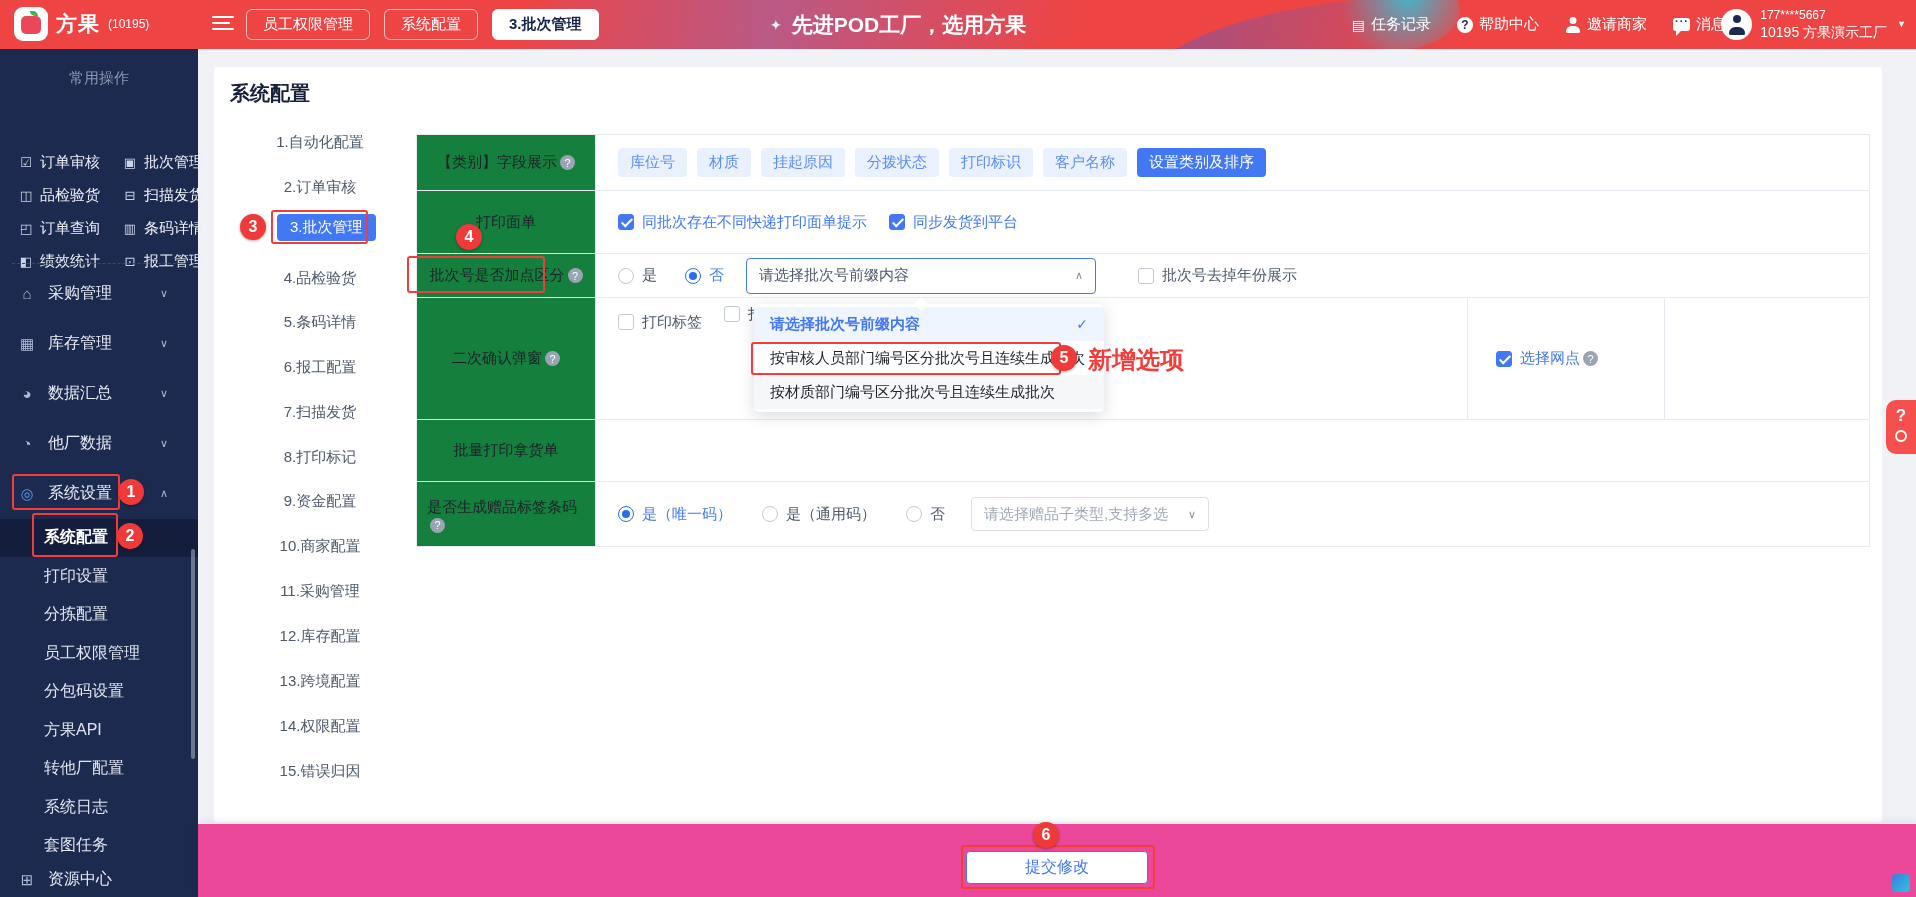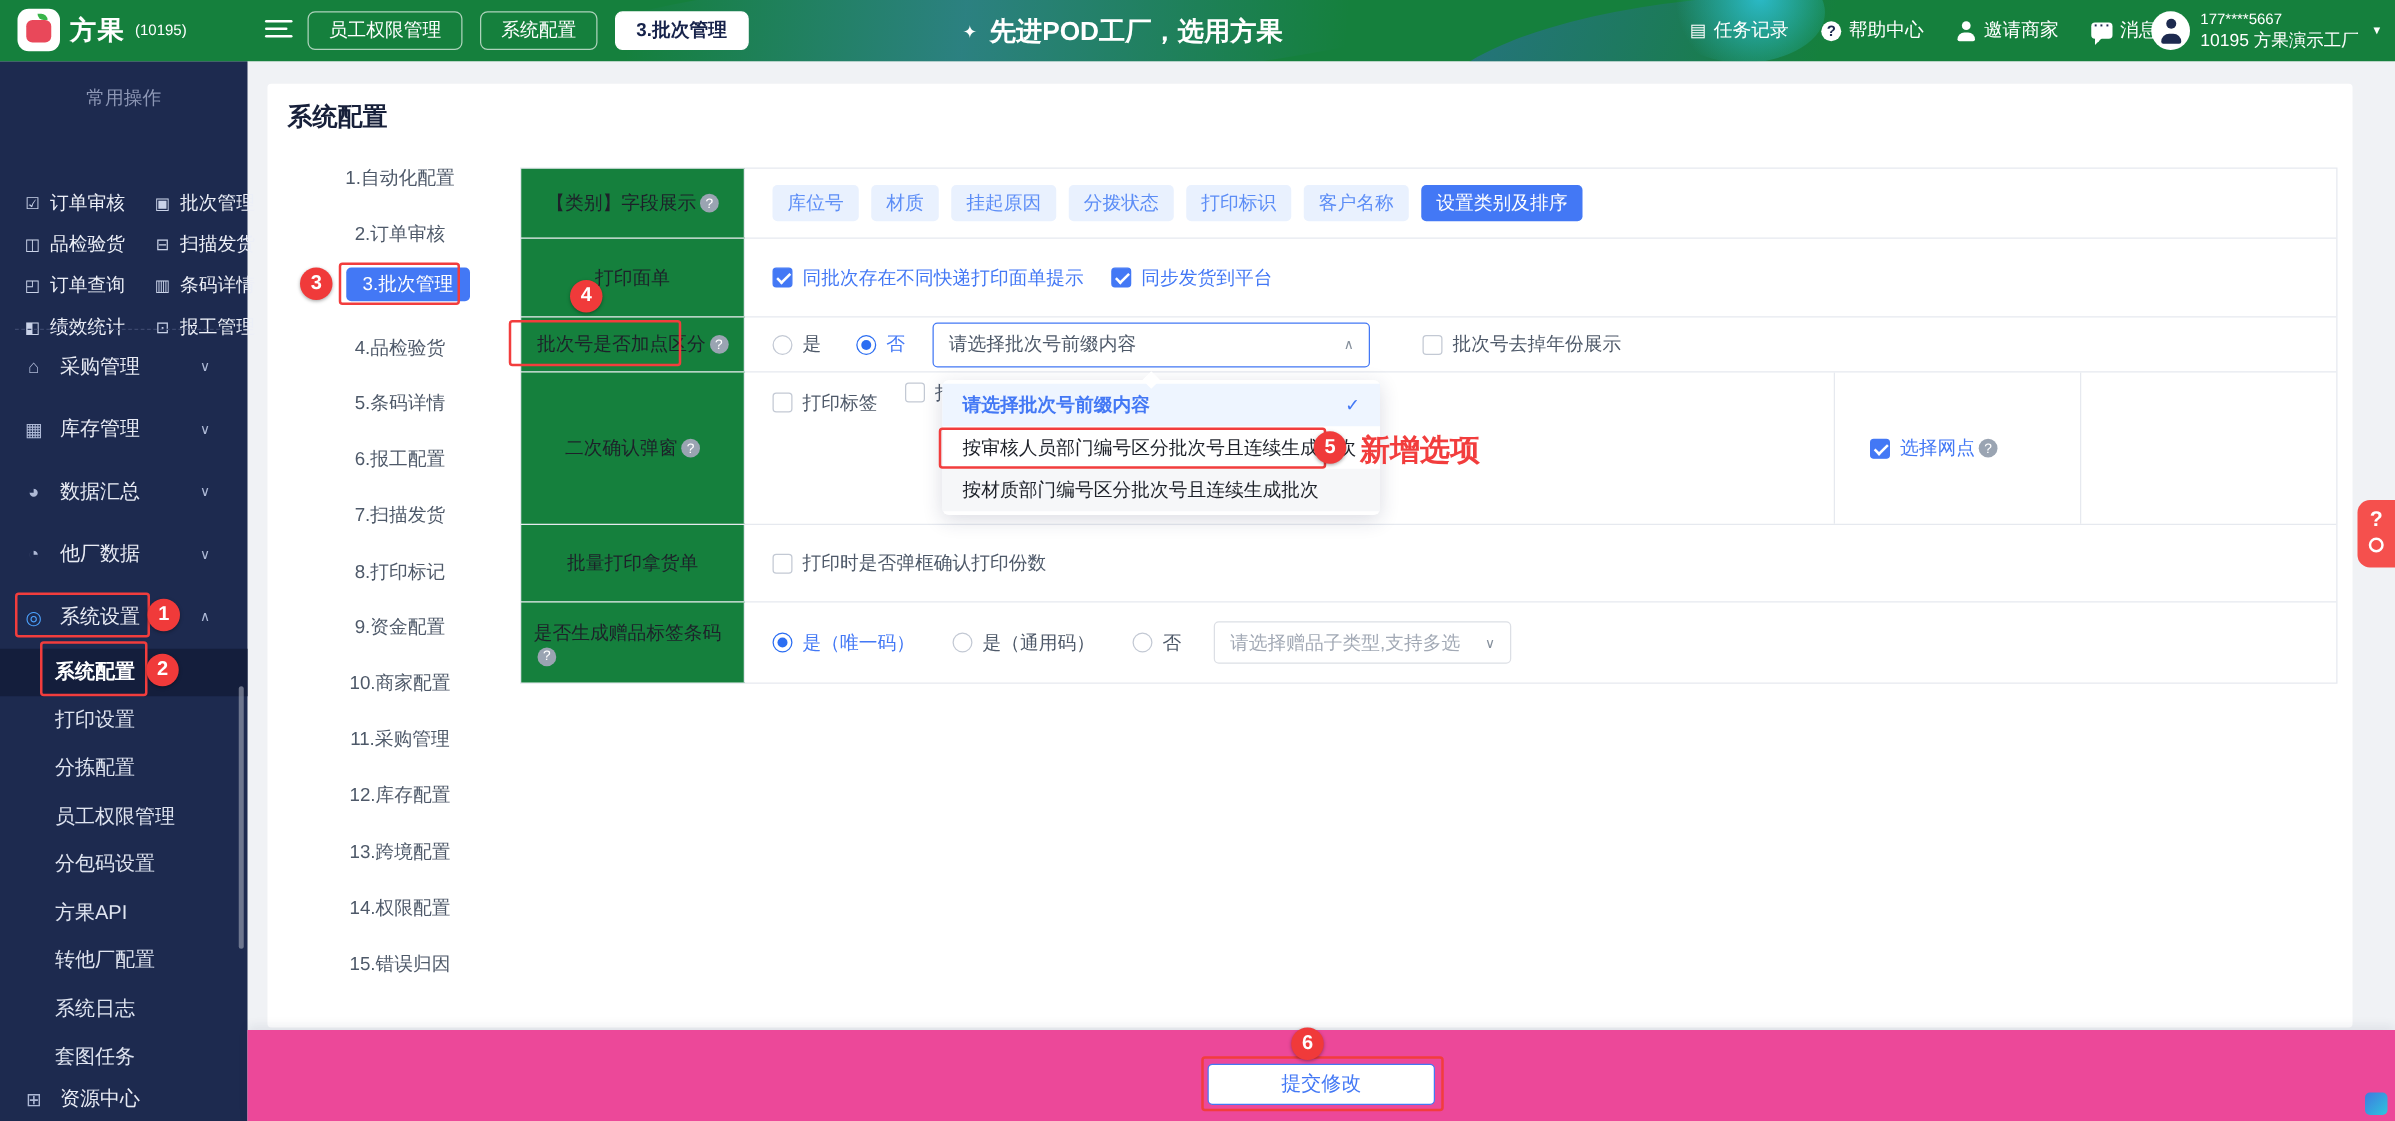--- a/index.html
+++ b/index.html
@@ -1,21 +1,21 @@
 <!DOCTYPE html>
 <html><head>
 <meta charset="utf-8">
 <style>
   * { margin:0; padding:0; box-sizing:border-box; }
   body { font-family:"Liberation Sans","DejaVu Sans",sans-serif; background:#2a2a2a; }
   .app { position:relative; width:1916px; height:897px; background:#f0f2f5; overflow:hidden;
          font-family:"Liberation Sans","DejaVu Sans",sans-serif; }
 
   
-  .topbar { position:absolute; left:0; top:0; width:1916px; height:49px; background:#15803d; overflow:hidden; z-index:20; }
+  .topbar { position:absolute; left:0; top:0; width:1916px; height:49px; background:#ef4444; overflow:hidden; z-index:20; }
   .wave { position:absolute; pointer-events:none; }
   .w1 { left:430px; top:-30px; width:760px; height:100px; border-radius:50%;
         background:linear-gradient(100deg,rgba(86,130,255,0) 10%,rgba(86,130,255,.35) 45%,rgba(64,105,224,0) 85%); transform:rotate(-4deg); }
   .w2 { left:1330px; top:-30px; width:130px; height:80px; border-radius:50%;
         background:radial-gradient(circle at 60% 35%,rgba(46,196,221,.85),rgba(46,196,221,0) 72%); }
   .w3 { left:1150px; top:0; width:420px; height:120px; border-radius:50%;
         background:linear-gradient(115deg,rgba(59,98,214,.45),rgba(59,98,214,0) 70%); transform:rotate(-6deg); }
   .logo { position:absolute; left:14px; top:7px; display:flex; align-items:center; gap:8px; }
   .logo-badge { width:34px; height:34px; background:#fff; border-radius:9px; position:relative; display:inline-block; }
   .logo-badge::after { content:""; position:absolute; left:7px; top:9px; width:20px; height:18px; background:#e9485a; border-radius:5px; }
@@ -377,24 +377,20 @@
           </div>
           <div style="flex:1;"></div>
         </div>
       </div>
     </div>
 
     <div class="frow" style="height:62px;">
       <div class="fl">
           <span>批量打印拿货单</span>
         </div>
-      <div class="fc">
-        <span class="cb"></span>
-        <span class="lbl-off">打印时是否弹框确认打印份数</span>
-      </div>
     </div>
 
     <div class="frow" style="height:64px;">
       <div class="fl left">
         <span>是否生成赠品标签条码</span>
         <span class="help-dot">?</span>
       </div>
       <div class="fc">
         <span class="radio on"></span>
         <span class="lbl-on">是（唯一码）</span>

